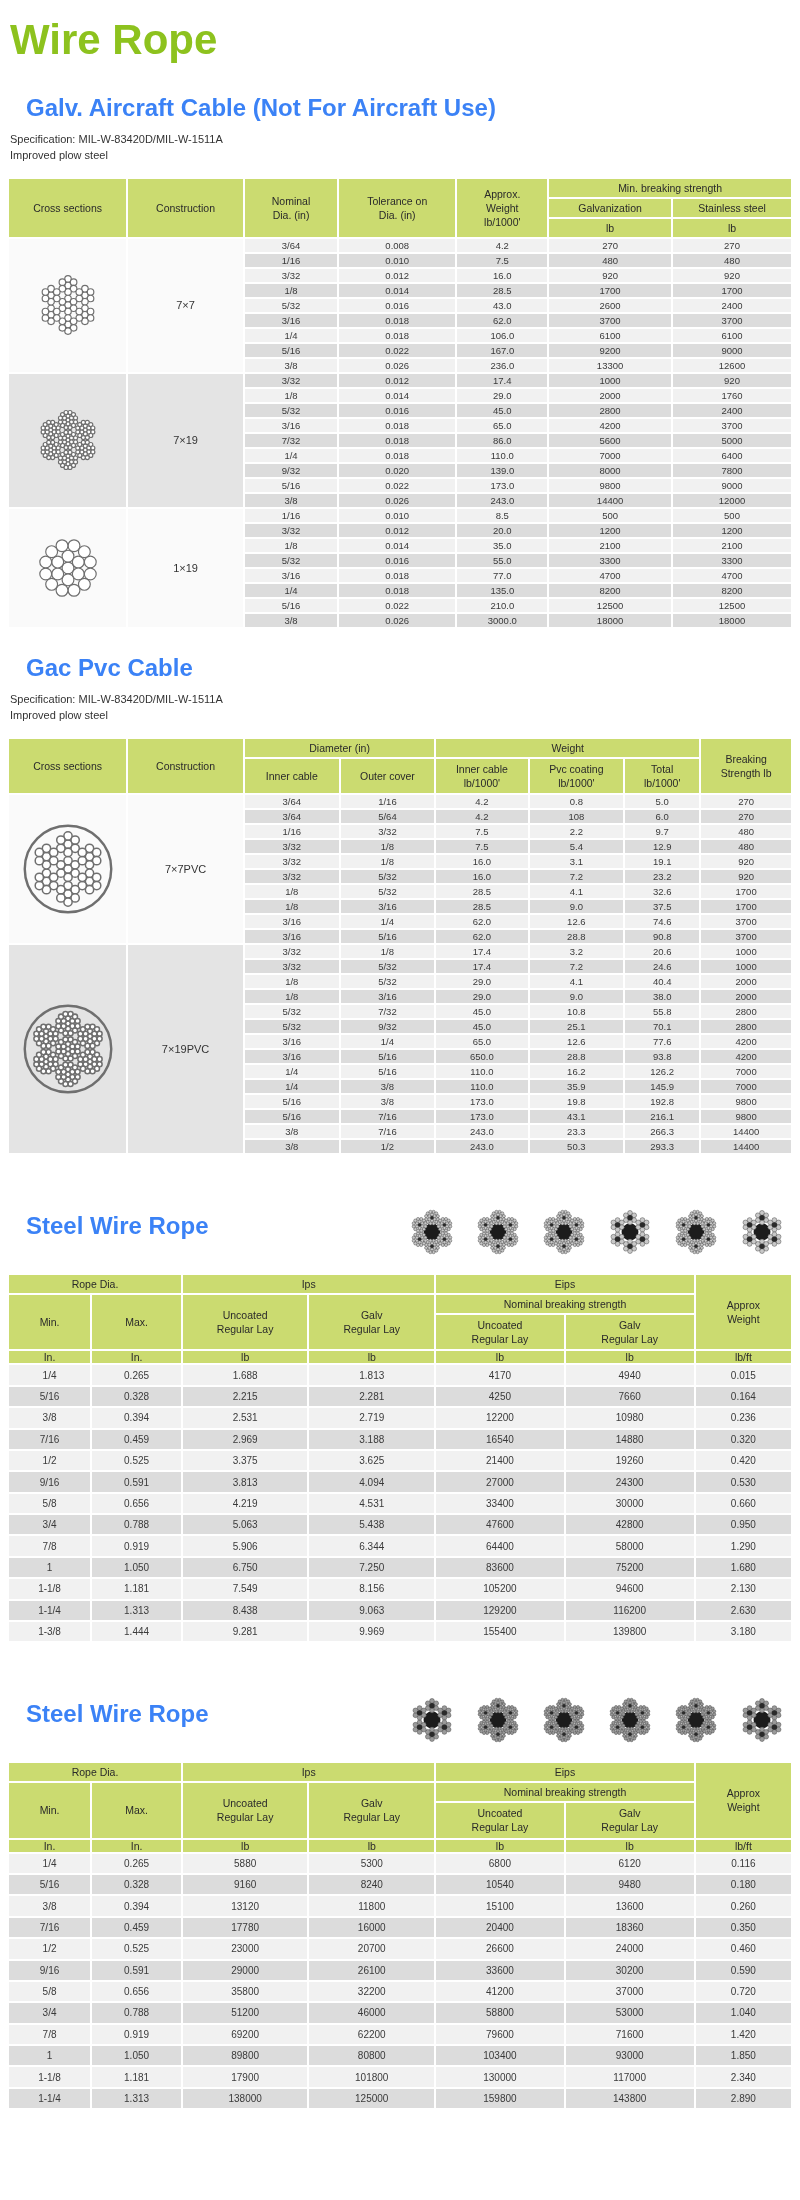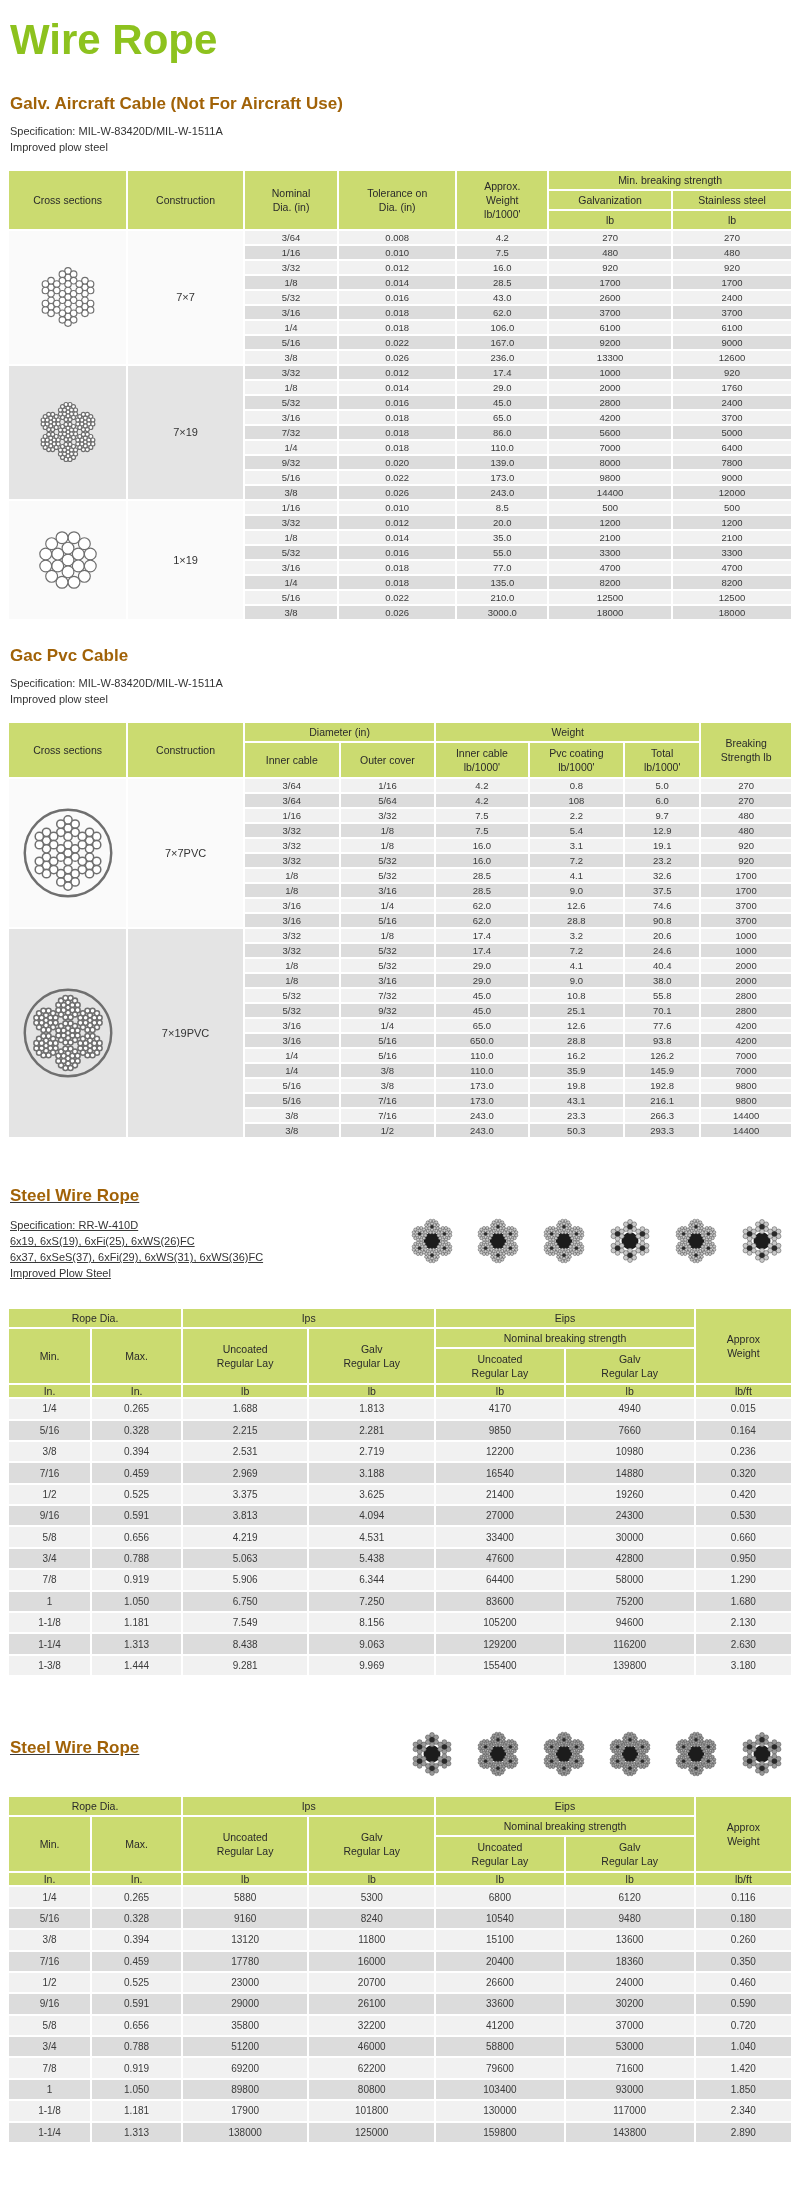--- a/index.html
+++ b/index.html
@@ -7,21 +7,21 @@
   body{
     width:800px;min-height:2200px;box-sizing:border-box;
     padding:10px 8px 30px 8px;
     font-family:"Liberation Sans", sans-serif;color:#3a3a3a;
   }
   .page-title{
     color:#8dc21e;font-size:42px;font-weight:bold;letter-spacing:0px;
     margin:6px 0 30px 2px;
   }
   .sec-heading{
-    color:#a16207;font-size:17px;font-weight:bold;margin:0 0 10px 2px;
+    color:#3b82f6;font-size:24px;font-weight:bold;margin:0 0 10px 18px;
   }
   .spec{font-size:11px;line-height:1.45;color:#333;margin:0 0 14px 2px;}
   .spec div{white-space:nowrap;}
 
   table{border-collapse:separate;border-spacing:0;width:100%;table-layout:fixed;}
   .wtab{margin-bottom:26px;}
   thead th{
     background:#cbdb70;font-weight:normal;font-size:10.5px;color:#2a2a2a;
     border:1px solid #ffffff;padding:3px 2px;text-align:center;vertical-align:middle;
   }
@@ -34,21 +34,21 @@
   .bigrows tbody td{font-size:10px;padding:4.2px 2px;}
   tr.odd td{background:#f1f1f1;}
   tr.even td{background:#dcdcdc;}
   td.glight{background:#fafafa !important;margin-top:8px;}
   td.gdark{background:#e4e4e4 !important;}
   td.ccell{font-size:11px;color:#333;}
   td.xcell svg{display:block;margin:0 auto;}
   .rope{stroke:#6f6f6f;stroke-width:1.6;fill:#ffffff;}
 
   .steel-head{display:flex;justify-content:space-between;align-items:center;margin:48px 0 12px 0;}
-  .steel-left{min-width:340px;text-decoration:underline;}
+  .steel-left{min-width:340px;}
   .steel-left .sec-heading{margin-bottom:12px;}
   .thumbs{display:flex;gap:14px;align-items:center;padding-right:4px;}
   .thumbs svg{display:block;}
 </style>
 </head>
 <body>
 
 <h1 class="page-title">Wire Rope</h1>
 
 <h2 class="sec-heading">Galv. Aircraft Cable (Not For Aircraft Use)</h2>
@@ -914,26 +914,20 @@
         <td>50.3</td>
         <td>293.3</td>
         <td>14400</td>
       </tr>
     </tbody>
 </table>
 
 <div class="steel-head">
   <div class="steel-left">
     <h2 class="sec-heading">Steel Wire Rope</h2>
-    <div class="spec">
-      <div>Specification: RR-W-410D</div>
-      <div>6x19, 6xS(19), 6xFi(25), 6xWS(26)FC</div>
-      <div>6x37, 6xSeS(37), 6xFi(29), 6xWS(31), 6xWS(36)FC</div>
-      <div>Improved Plow Steel</div>
-    </div>
   </div>
   <div class="thumbs">
       <svg width="52" height="60" viewBox="-40 -42 80 84">
         <circle cx="0" cy="0" r="13" fill="#1c1c1c"></circle>
         <circle cx="0.0" cy="-22.0" r="2.4" fill="#c8c8c8" stroke="#3c3c3c" stroke-width="0.7"></circle>
         <circle cx="0.0" cy="-26.8" r="2.4" fill="#c8c8c8" stroke="#3c3c3c" stroke-width="0.7"></circle>
         <circle cx="4.2" cy="-24.4" r="2.4" fill="#c8c8c8" stroke="#3c3c3c" stroke-width="0.7"></circle>
         <circle cx="4.2" cy="-19.6" r="2.4" fill="#c8c8c8" stroke="#3c3c3c" stroke-width="0.7"></circle>
         <circle cx="0.0" cy="-17.2" r="2.4" fill="#c8c8c8" stroke="#3c3c3c" stroke-width="0.7"></circle>
         <circle cx="-4.2" cy="-19.6" r="2.4" fill="#c8c8c8" stroke="#3c3c3c" stroke-width="0.7"></circle>
@@ -1577,21 +1571,21 @@
         <td>1.813</td>
         <td>4170</td>
         <td>4940</td>
         <td>0.015</td>
       </tr>
       <tr class="even">
         <td>5/16</td>
         <td>0.328</td>
         <td>2.215</td>
         <td>2.281</td>
-        <td>9850</td>
+        <td>4250</td>
         <td>7660</td>
         <td>0.164</td>
       </tr>
       <tr class="odd">
         <td>3/8</td>
         <td>0.394</td>
         <td>2.531</td>
         <td>2.719</td>
         <td>12200</td>
         <td>10980</td>

